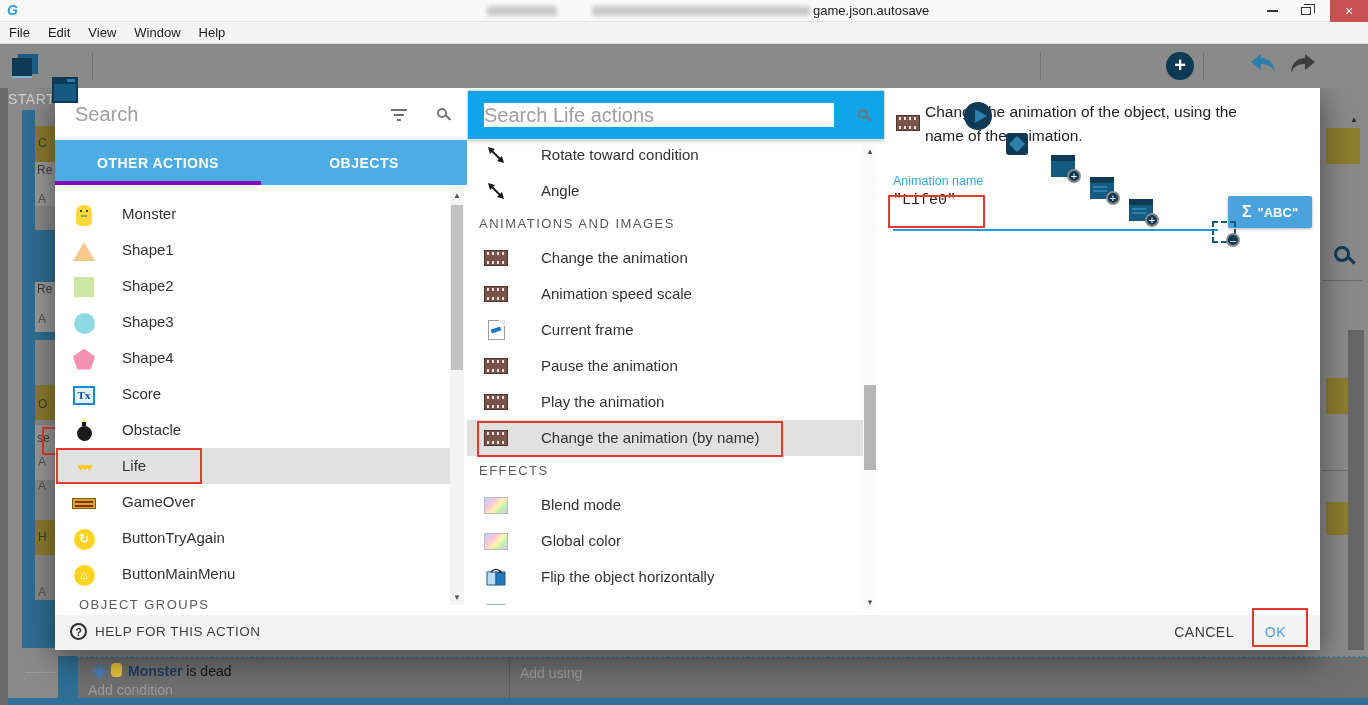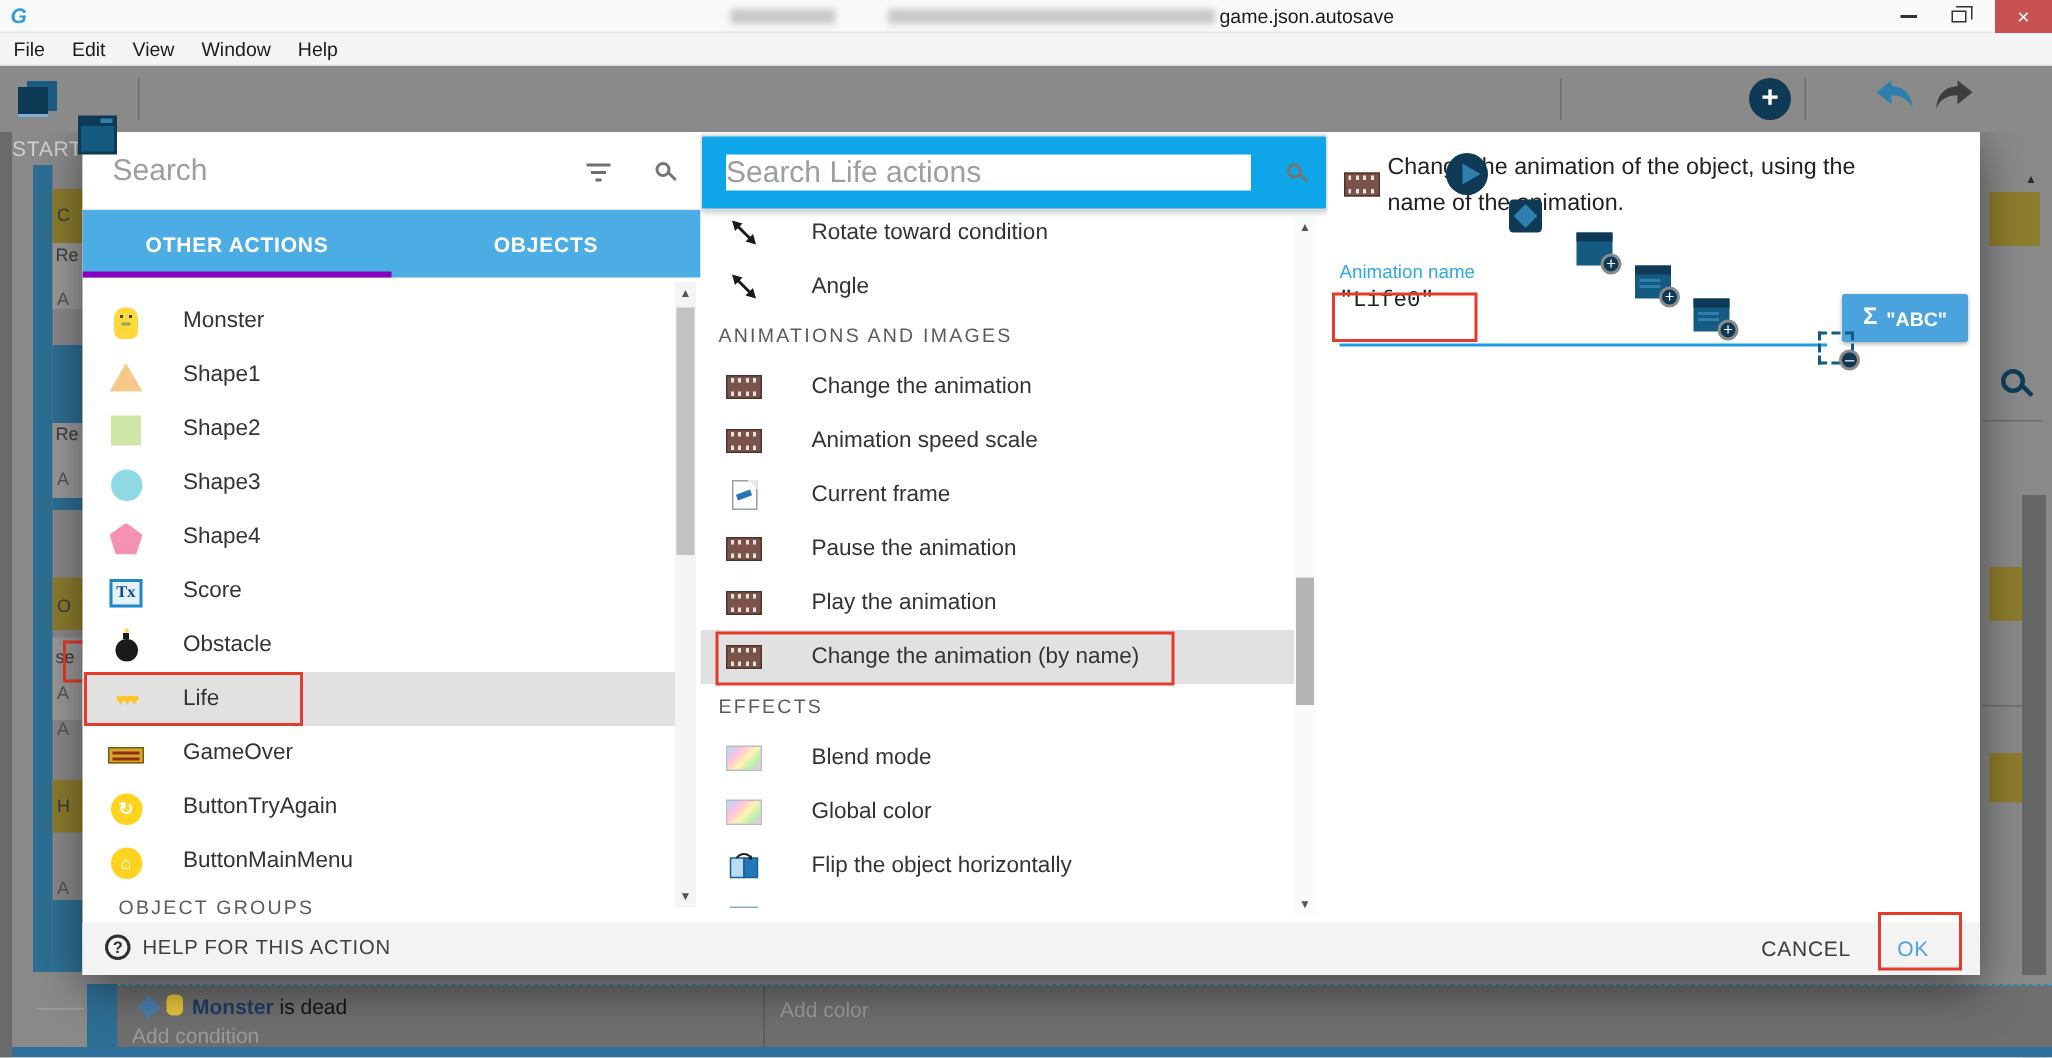--- a/index.html
+++ b/index.html
@@ -253,21 +253,21 @@
     <div class="bgpart" style="left:0;top:0;width:8px;height:55px;background:#6a6a6a;"></div>
     <div class="bgpart" style="left:25px;top:22px;width:31px;height:1px;background:#9e9e9e;"></div>
     <div class="bgpart" style="left:58px;top:6px;width:20px;height:42px;background:#2e6f94;"></div>
     <div class="event-row">
       <div class="cond-cell">
         <span class="gear"></span>
         <span class="mini-monster"></span>
         <span class="cond-text"><b>Monster</b>&nbsp;<span>is dead</span></span>
         <span class="placeholder-txt" style="position:absolute;left:10px;top:25px;">Add condition</span>
       </div>
-      <span class="placeholder-txt" style="position:absolute;left:442px;top:8px;">Add color</span>
+      <span class="placeholder-txt" style="position:absolute;left:442px;top:8px;">Add using</span>
     </div>
     <div class="blue-bottom"></div>
   </div>
 
   <div class="dialog">
 
     <div class="panel panel-left">
       <div class="search-row">
         <input class="search-input" type="text" placeholder="Search" style="">
         <span class="icon-filter">

